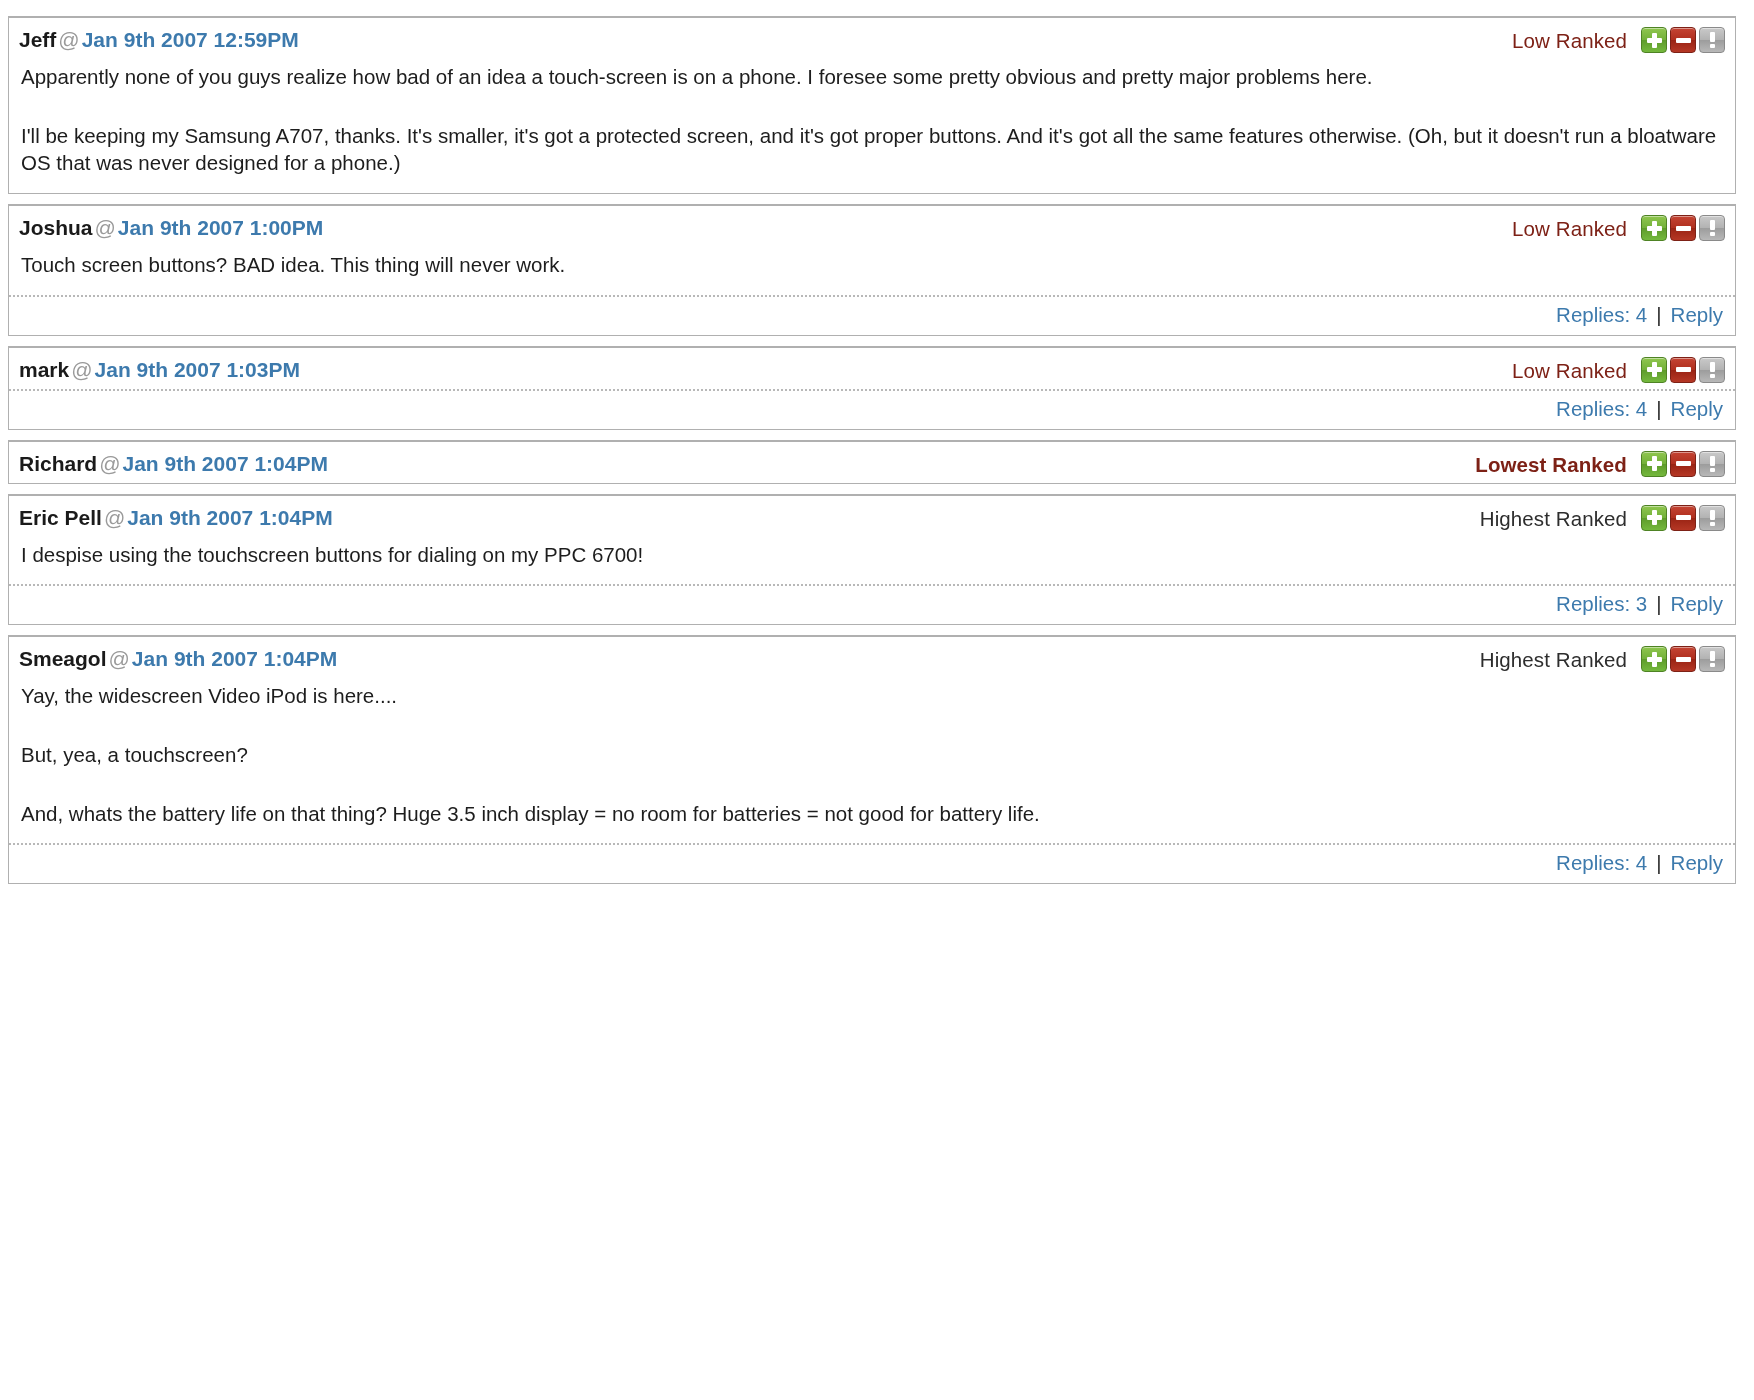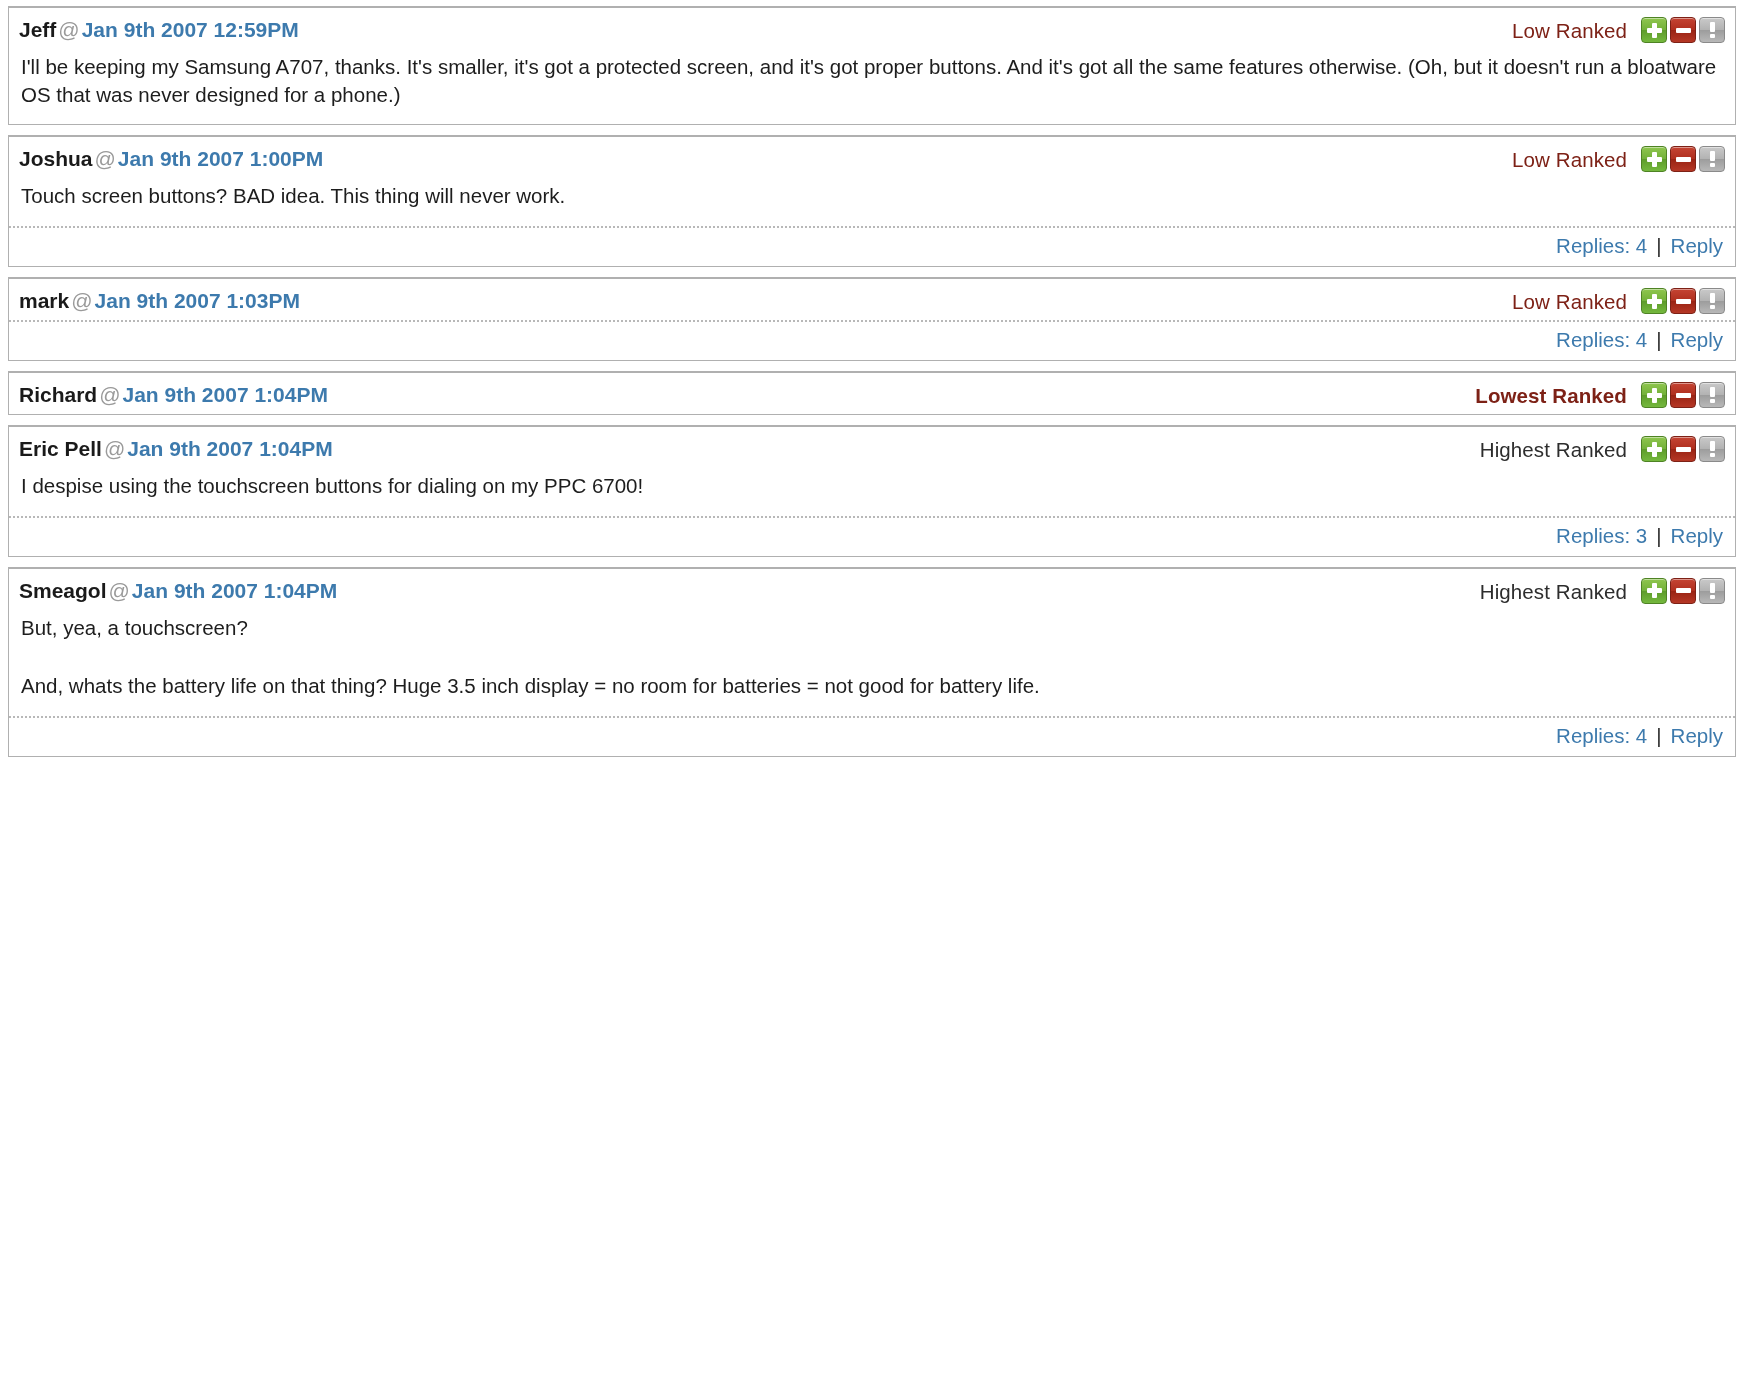--- a/index.html
+++ b/index.html
@@ -20,21 +20,21 @@
   }
 
   
   .comment {
     border: 1px solid #b0b0b0;
     border-top-width: 2px;
     background: #ffffff;
     margin: 0 18px 10px 8px;
     box-sizing: border-box;
   }
-  .comment:first-child { margin-top: 6px; }
+  .comment:first-child { margin-top: 16px; }
 
   
   .comment-head {
     display: flex;
     align-items: center;
     justify-content: space-between;
     padding: 9px 10px 6px 10px;
     min-height: 30px;
     box-sizing: border-box;
   }
@@ -180,20 +180,21 @@
             </span>
             <span class="vote-btn vote-flag">
               <span class="glyph">
                 <span class="ico-bang"></span>
               </span>
             </span>
           </div>
         </div>
       </div>
       <div class="comment-body">
+        <p>Apparently none of you guys realize how bad of an idea a touch-screen is on a phone. I foresee some pretty obvious and pretty major problems here.</p>
         <p>I'll be keeping my Samsung A707, thanks. It's smaller, it's got a protected screen, and it's got proper buttons. And it's got all the same features otherwise. (Oh, but it doesn't run a bloatware OS that was never designed for a phone.)</p>
       </div>
     </div>
     <div class="comment">
       <div class="comment-head">
         <div class="byline"><span class="author">Joshua</span><span class="at-sign">@</span><a class="timestamp">Jan 9th 2007 1:00PM</a></div>
         <div class="head-right">
           <span class="rank-label low">Low Ranked</span>
           <div class="vote-buttons">
             <span class="vote-btn vote-up">
@@ -317,18 +318,19 @@
             </span>
             <span class="vote-btn vote-flag">
               <span class="glyph">
                 <span class="ico-bang"></span>
               </span>
             </span>
           </div>
         </div>
       </div>
       <div class="comment-body">
+        <p>Yay, the widescreen Video iPod is here....</p>
         <p>But, yea, a touchscreen?</p>
         <p>And, whats the battery life on that thing? Huge 3.5 inch display = no room for batteries = not good for battery life.</p>
       </div>
       <div class="comment-foot"><a class="foot-link">Replies: 4</a><span class="foot-sep">|</span><a class="foot-link">Reply</a></div>
     </div>
   </div>
 
 </body></html>

